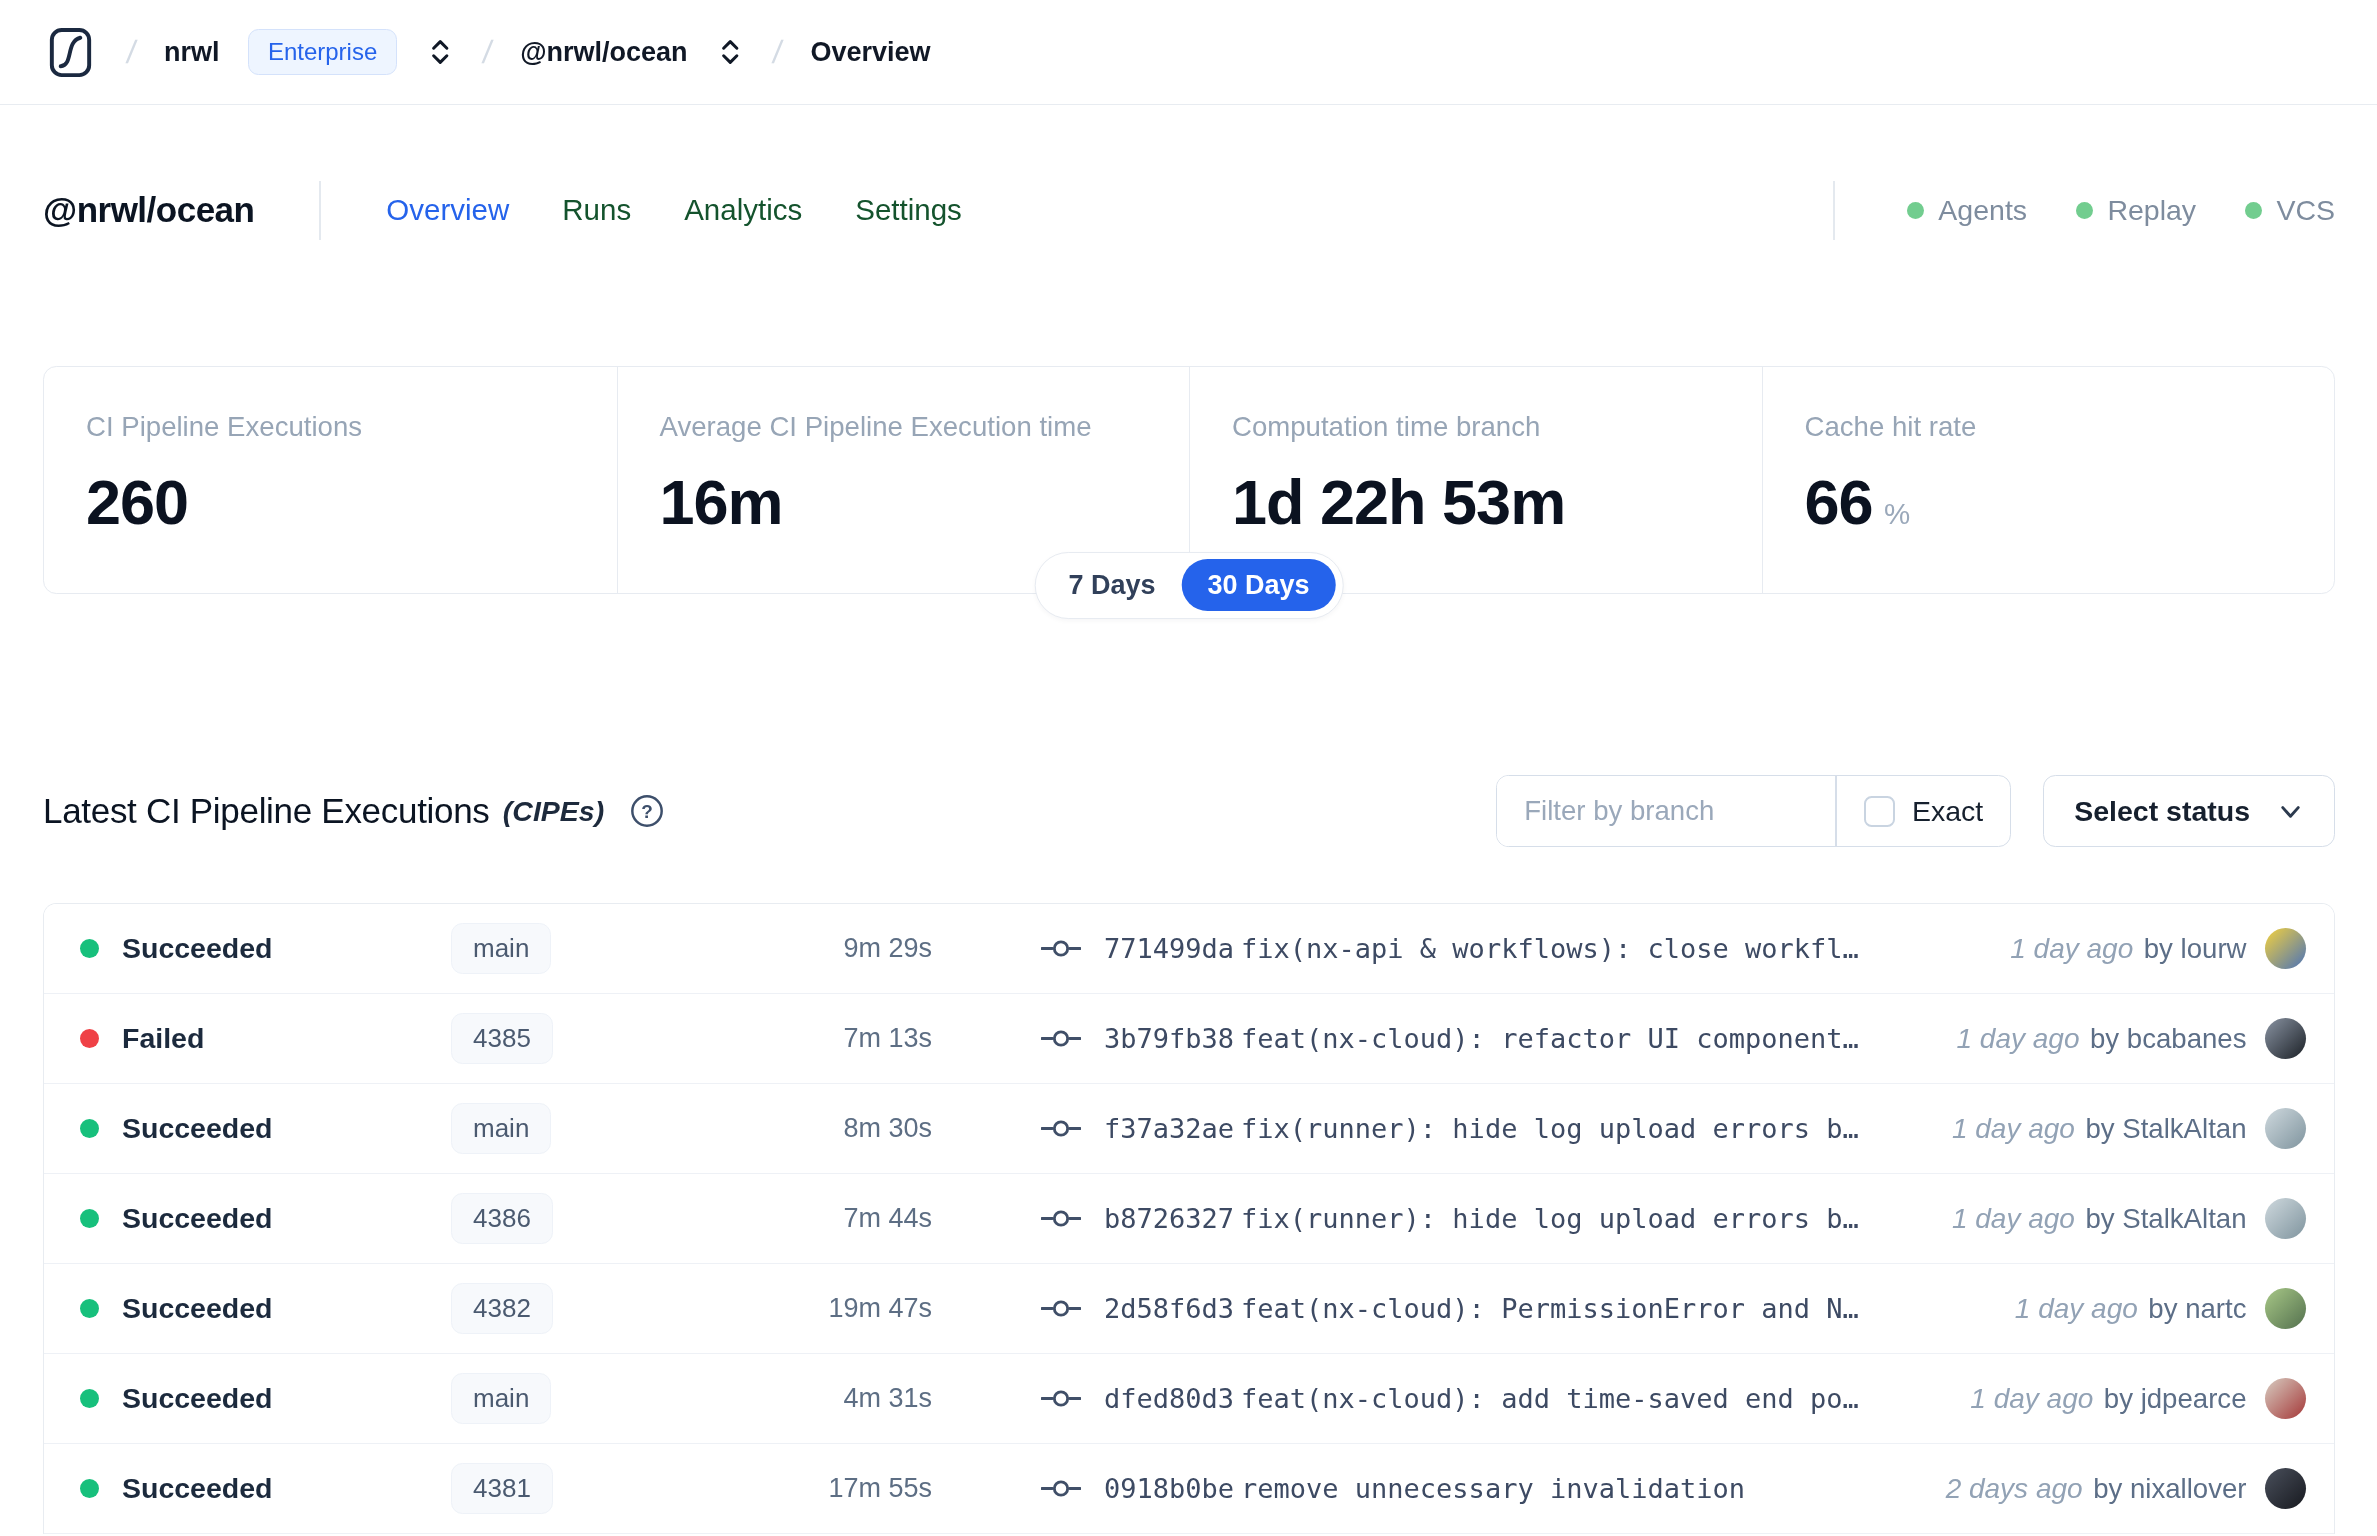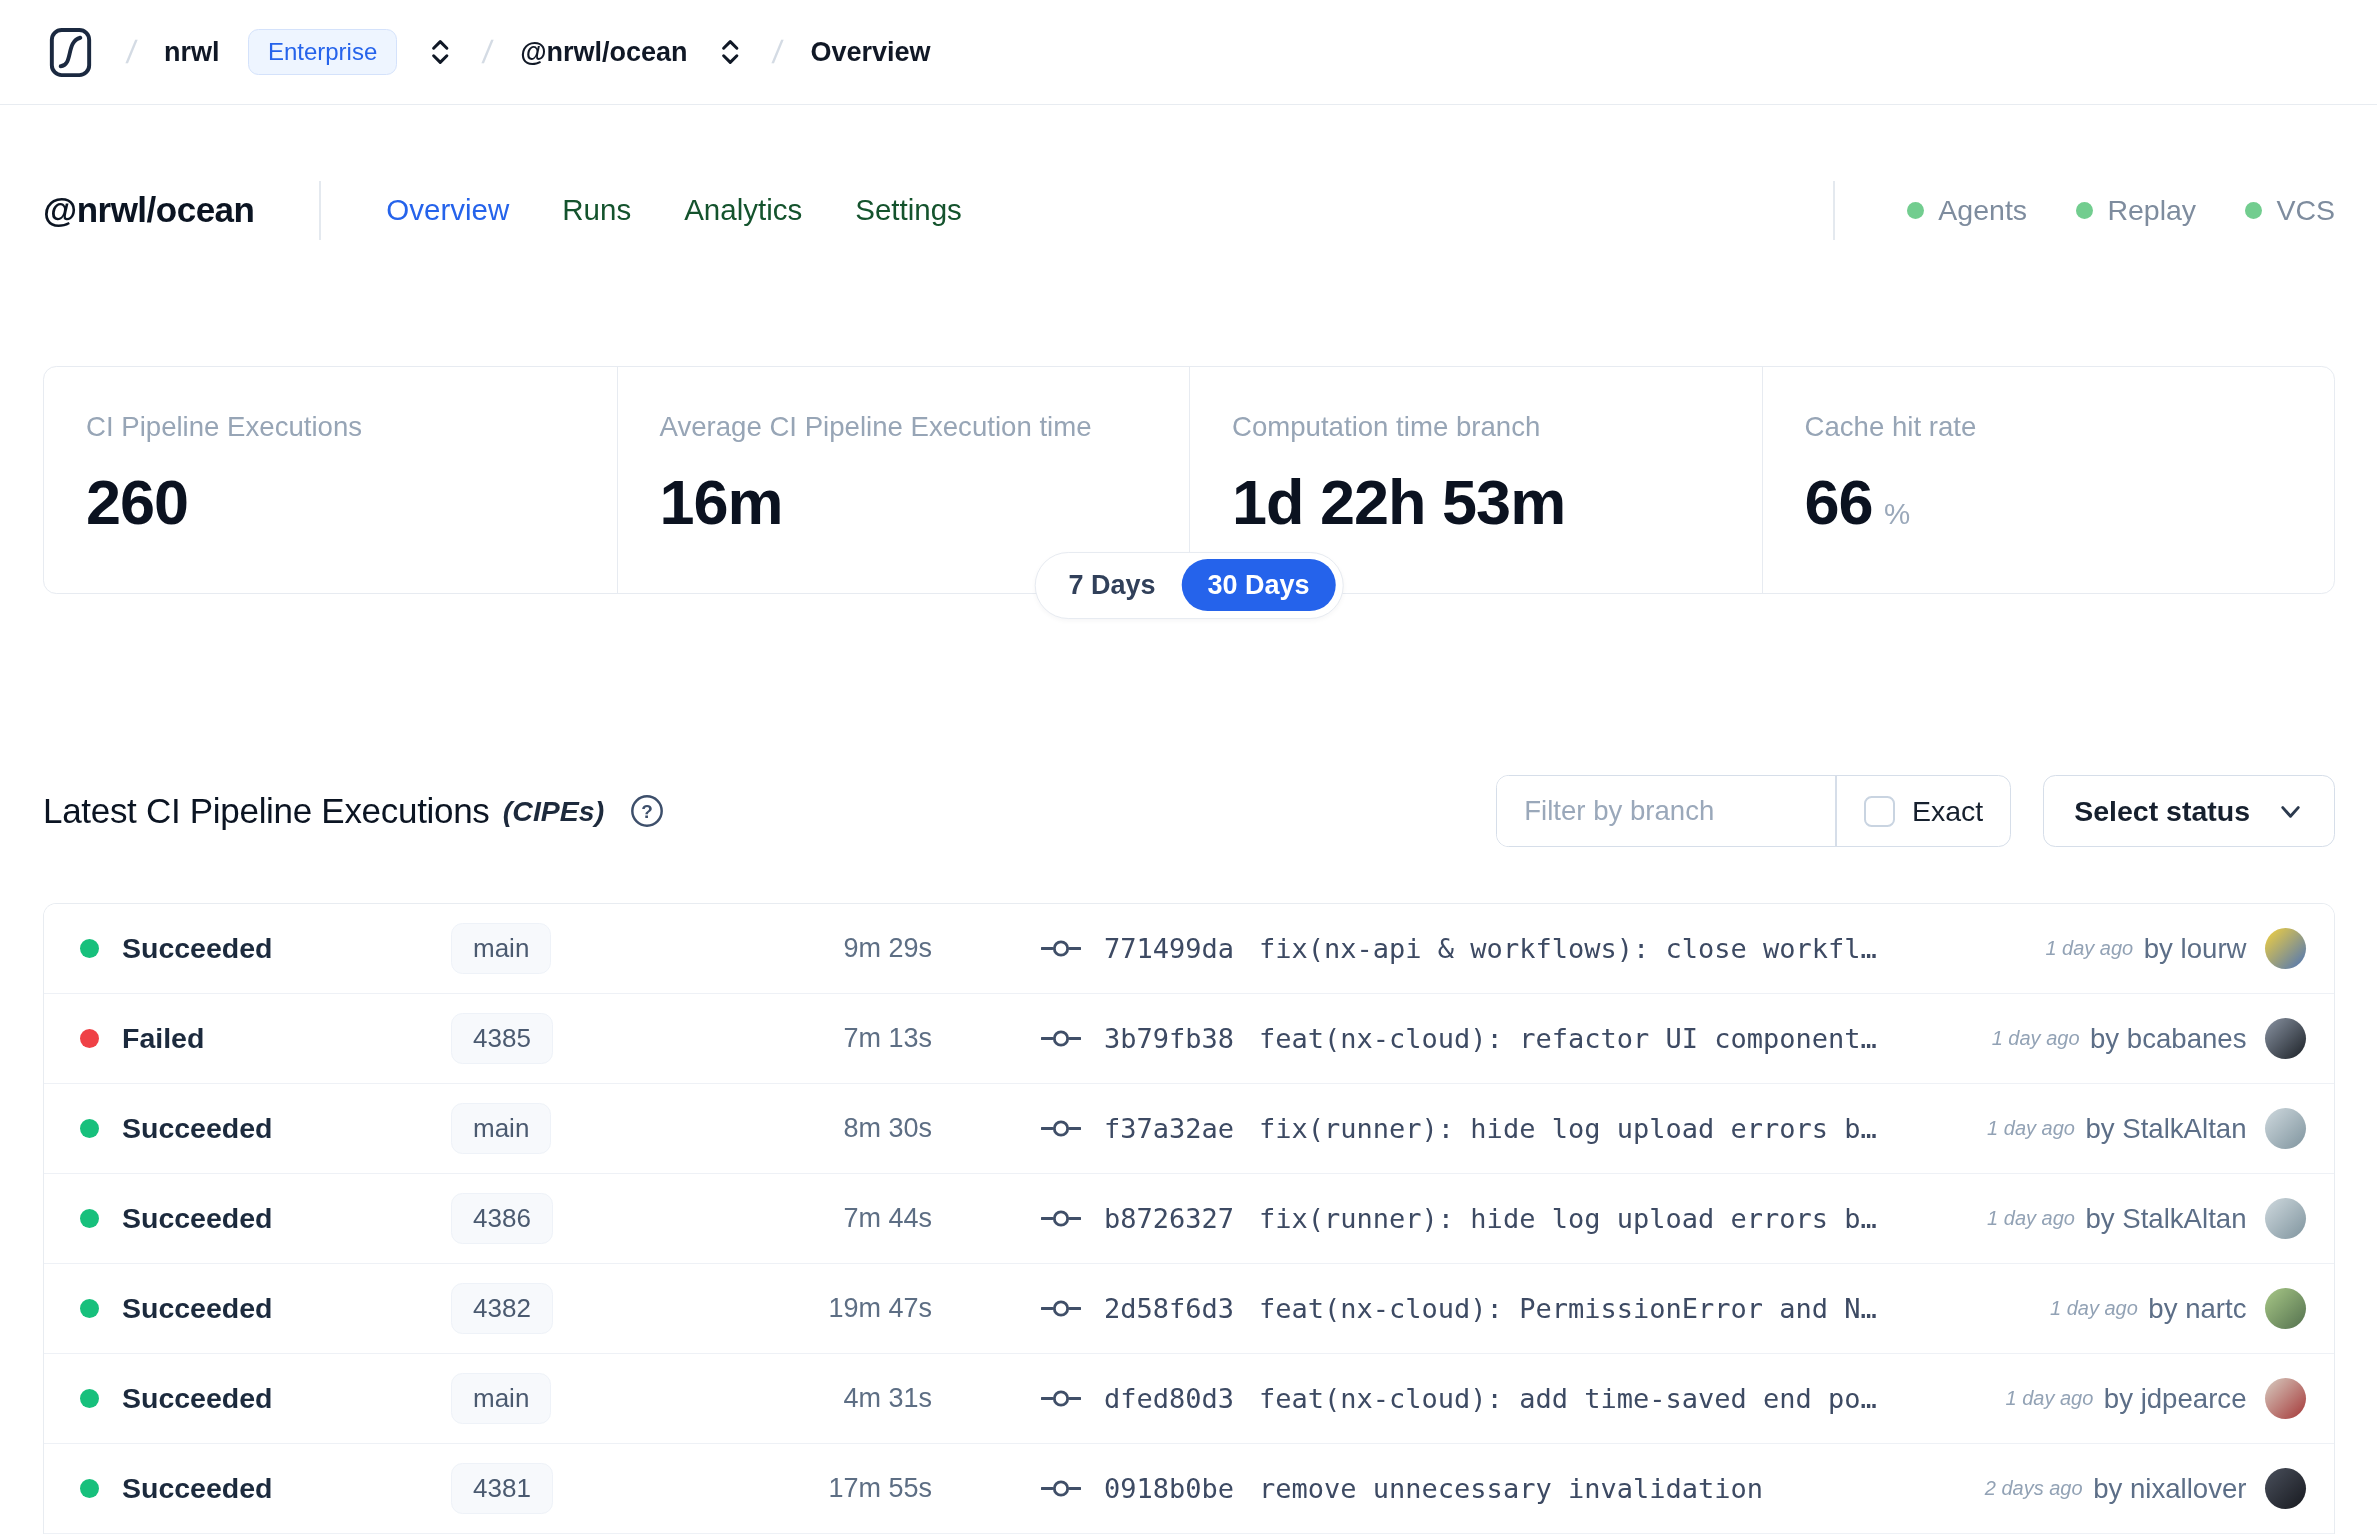--- a/index.html
+++ b/index.html
@@ -82,23 +82,23 @@
   .col-status { flex:0 0 371px; display:flex; align-items:center; gap:23px; }
   .dot { width:19px; height:19px; border-radius:50%; }
   .status-label { font-size:28.5px; font-weight:600; color:#1c2a3d; }
   .col-branch { flex:0 0 257px; }
   .branch-badge { display:inline-block; background:#f7f9fc; border:1.9px solid #eef2f8;
     border-radius:11.4px; padding:8.6px 21px; font-size:26px; color:#4b5a70; }
   .col-duration { flex:0 0 224px; text-align:right; font-size:27px; color:#5d6e84; }
   .col-commit { margin-left:109px; flex:1; min-width:0; display:flex; align-items:center;
     gap:23px; }
   .commit-text { font-family:"DejaVu Sans Mono", monospace; font-size:27px; color:#3d4a63;
-    white-space:nowrap; overflow:hidden; display:flex; gap:25px; }
+    white-space:nowrap; overflow:hidden; display:flex; gap:7px; }
   .col-meta { margin-left:auto; display:flex; align-items:center; white-space:nowrap; }
-  .time-ago { font-size:20px; font-style:italic; color:#92a2b5; }
+  .time-ago { font-size:28px; font-style:italic; color:#92a2b5; }
   .author { font-size:27.6px; color:#5c6e87; margin-left:10.5px; }
   .avatar-sm { width:41px; height:41px; border-radius:50%; margin-left:18px; flex:none; }
 </style>
 </head>
 <body>
 
 <header class="topbar">
   <div class="crumbs">
     <div class="logo">
       <svg width="55" height="55" viewBox="0 0 56 56" fill="none">

